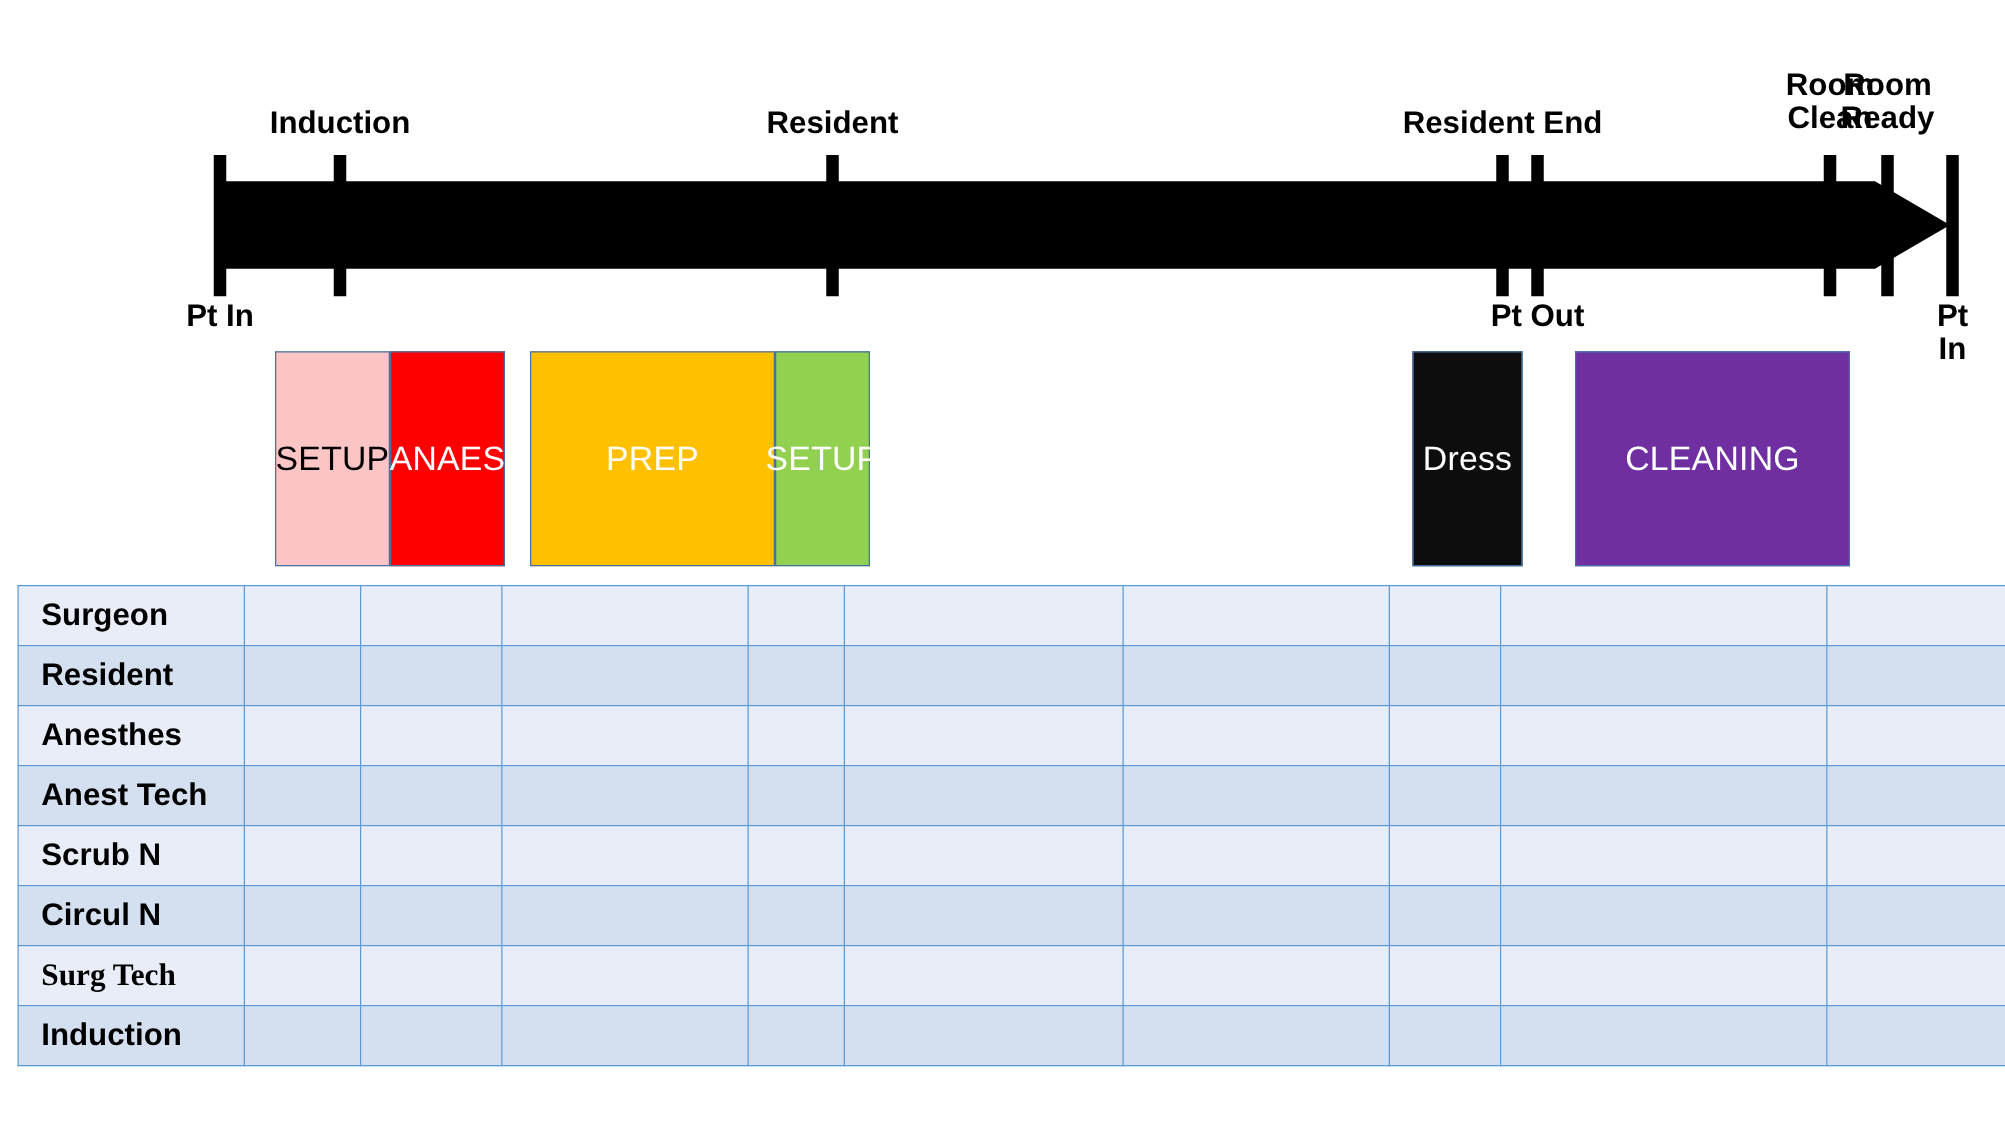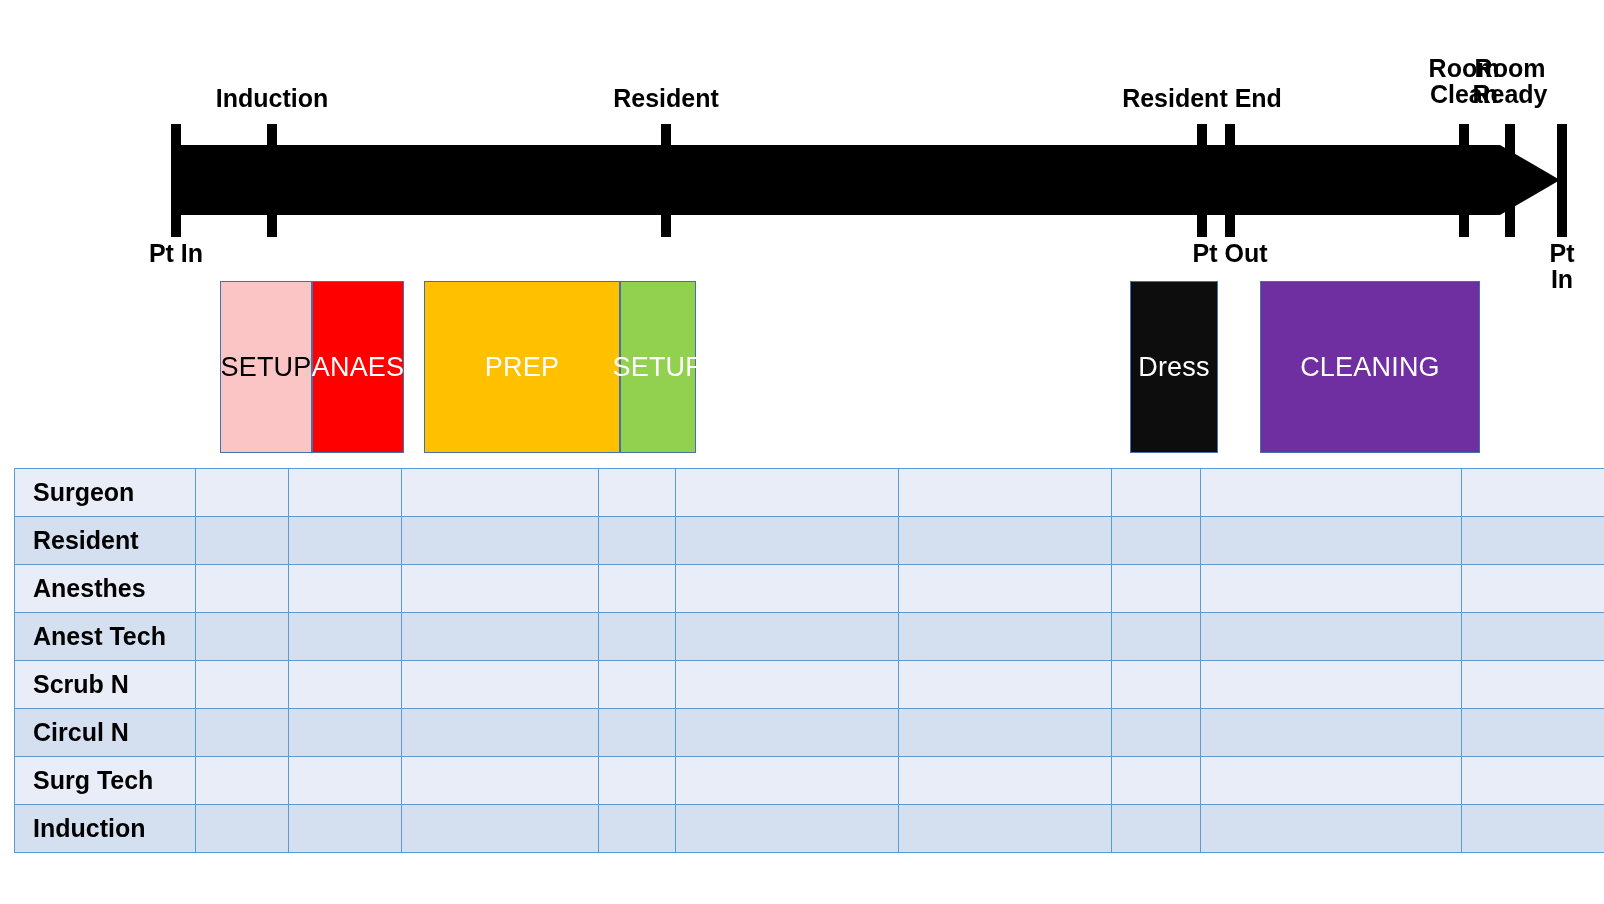--- a/index.html
+++ b/index.html
@@ -209,21 +209,21 @@
           <td style="width: 112px;"></td>
           <td style="width: 196px;"></td>
           <td style="width: 76px;"></td>
           <td style="width: 222px;"></td>
           <td style="width: 212px;"></td>
           <td style="width: 88px;"></td>
           <td style="width: 260px;"></td>
           <td style="width: 162px;"></td>
         </tr>
         <tr class="odd">
-          <td class="role-name" style="width: 162px;">Surg Tech</td>
+          <td class="role-name" style="width: 162px; font-family: Liberation Serif, serif;">Surg Tech</td>
           <td style="width: 92px;"></td>
           <td style="width: 112px;"></td>
           <td style="width: 196px;"></td>
           <td style="width: 76px;"></td>
           <td style="width: 222px;"></td>
           <td style="width: 212px;"></td>
           <td style="width: 88px;"></td>
           <td style="width: 260px;"></td>
           <td style="width: 162px;"></td>
         </tr>

